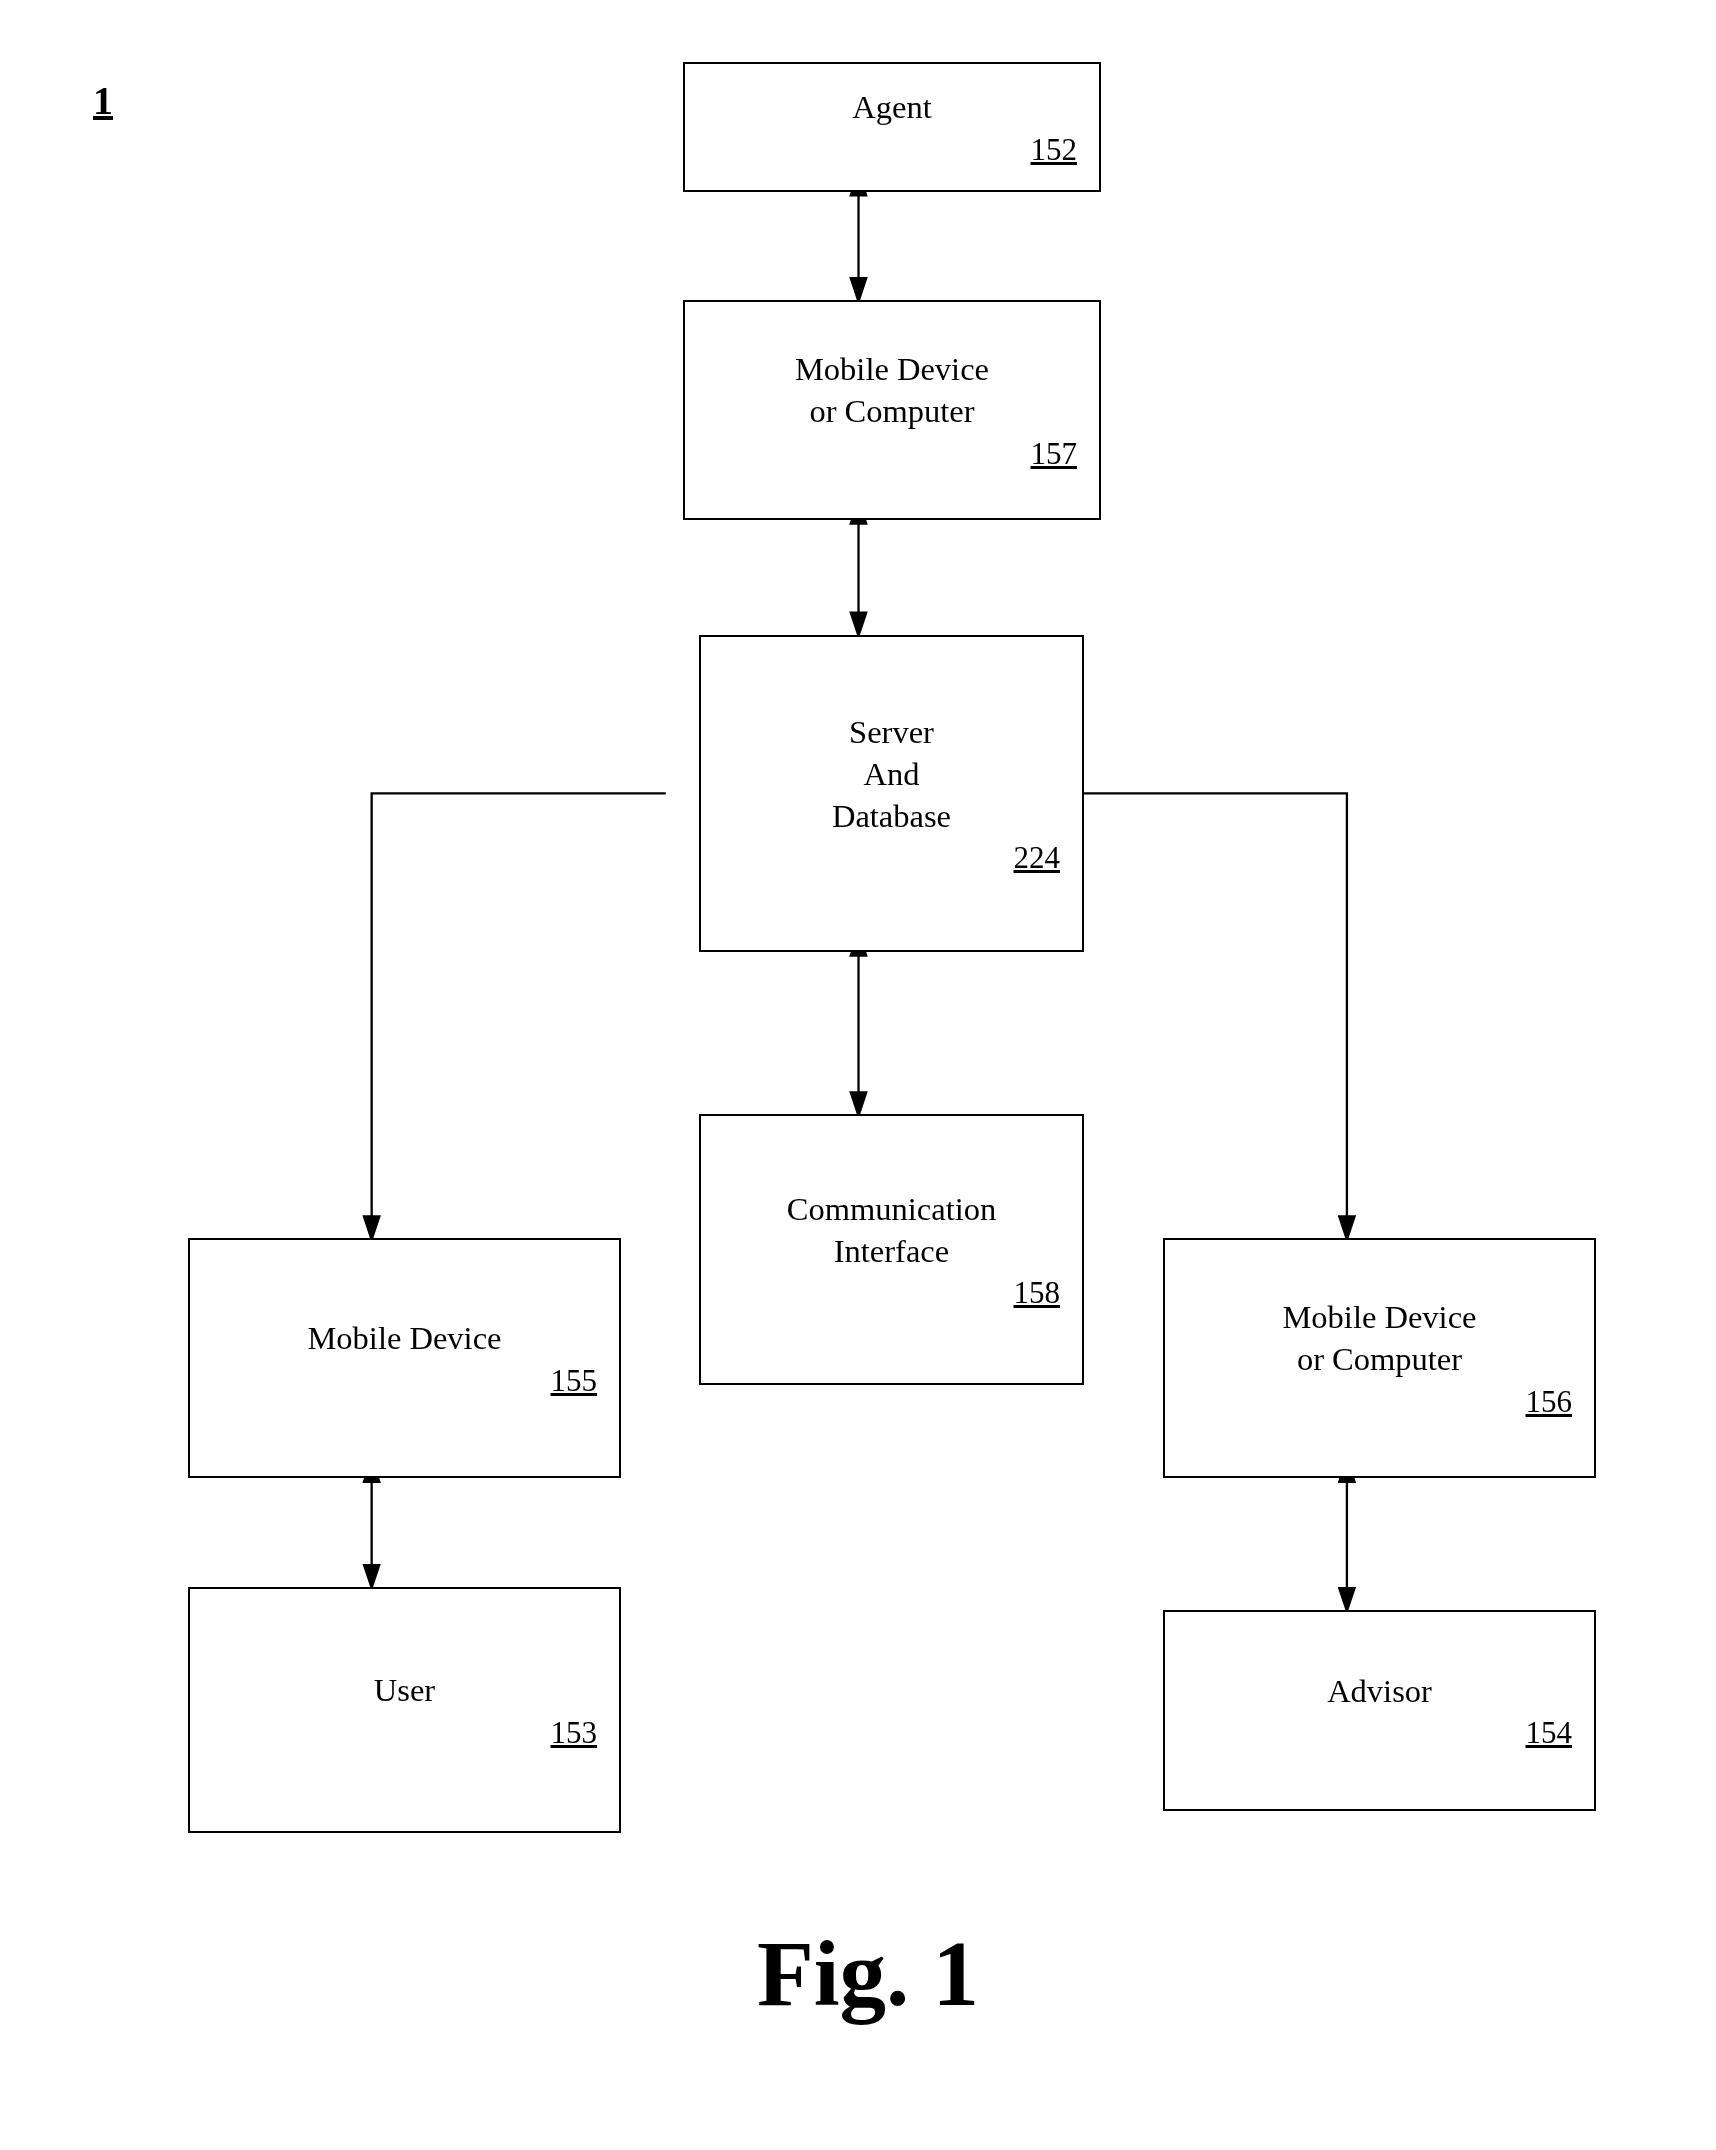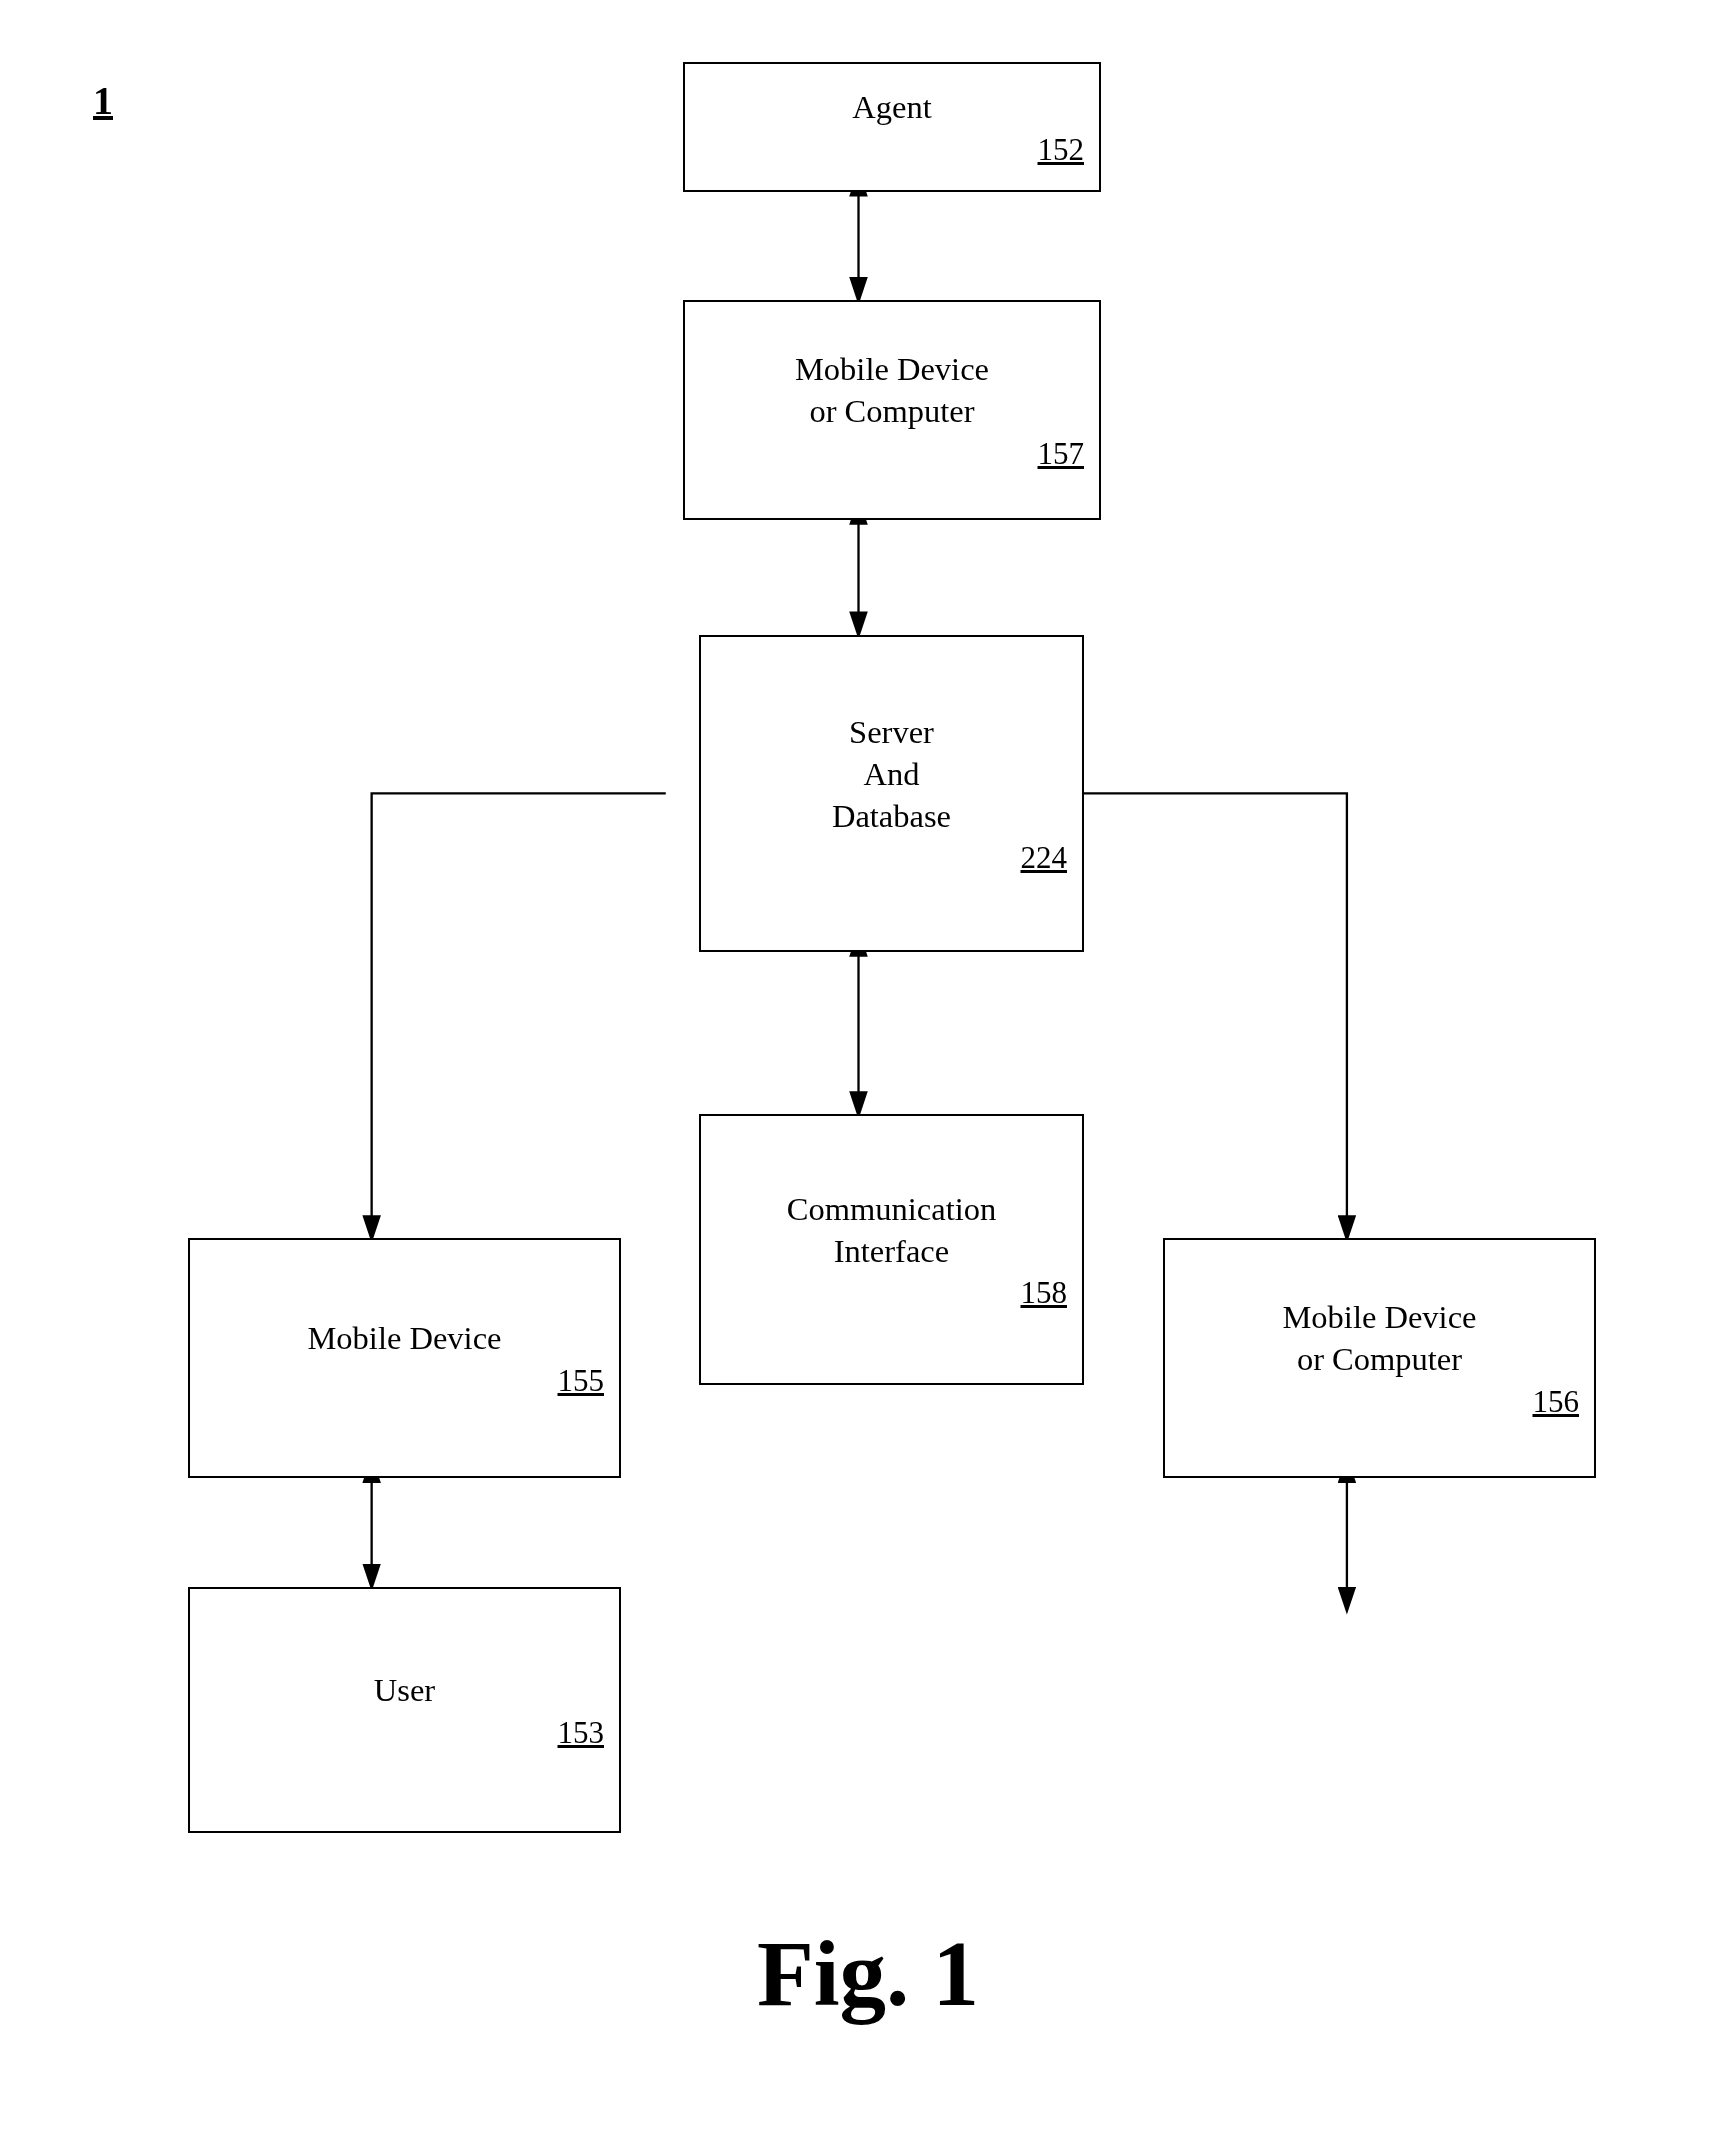--- a/index.html
+++ b/index.html
@@ -43,21 +43,21 @@
       line-height: 1.3;
       color: #000000;
     }
 
     .box-number {
       font-size: 31px;
       text-decoration: underline;
       color: #000000;
       margin-top: 3.1px;
       align-self: flex-end;
-      padding-right: 15px;
+      padding-right: 22px;
     }
 
     .figure-label {
       position: absolute;
       font-size: 93px;
       font-weight: bold;
       color: #000000;
       text-align: center;
       margin-left: 19px;
     }
@@ -142,17 +142,21 @@
   <div class="box" style="left: 1130px; top: 1238px; width: 433px; height: 240px;">
     <span class="box-label">Mobile Device<br>or Computer</span>
     <span class="box-number">156</span>
   </div>
 
   <div class="box" style="left: 155px; top: 1587px; width: 433px; height: 246px;">
     <span class="box-label">User</span>
     <span class="box-number">153</span>
   </div>
 
+  <div class="box" style="left: 1130px; top: 1610px; width: 433px; height: 201px;">
+    <span class="box-label">Advisor</span>
+    <span class="box-number">154</span>
+  </div>
 
   <div class="figure-label" style="bottom: 124px; left: 0; right: 0;">Fig. 1</div>
 
 </div>
 
 
 </body></html>

